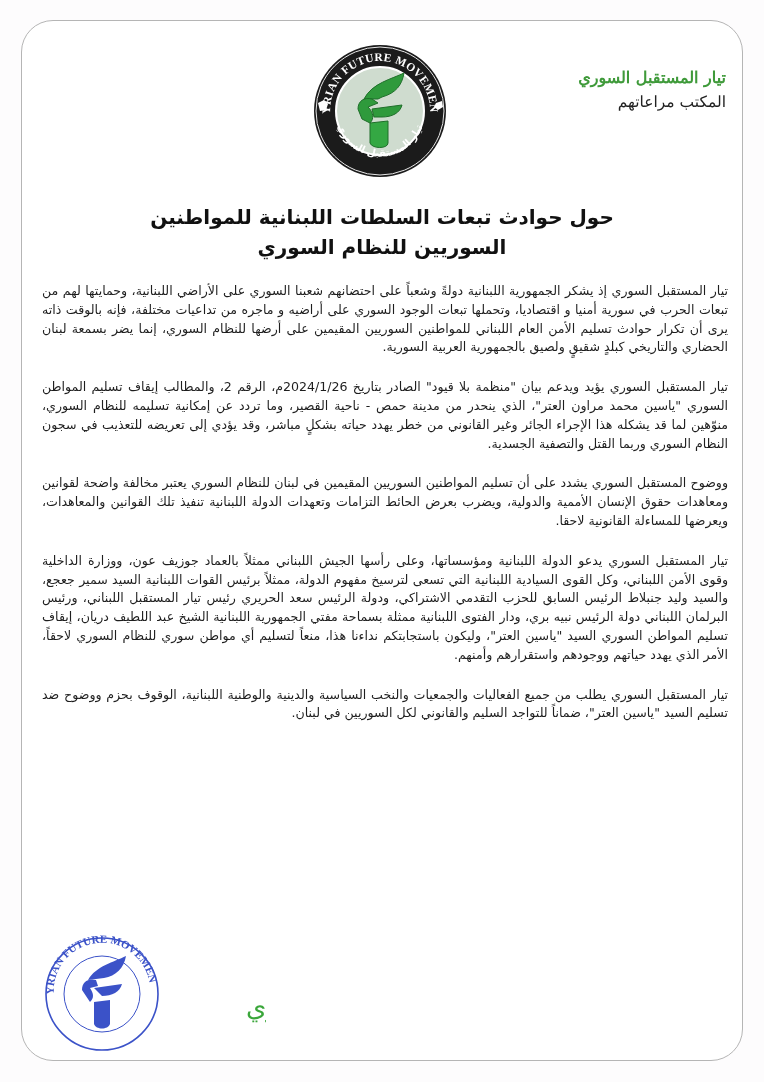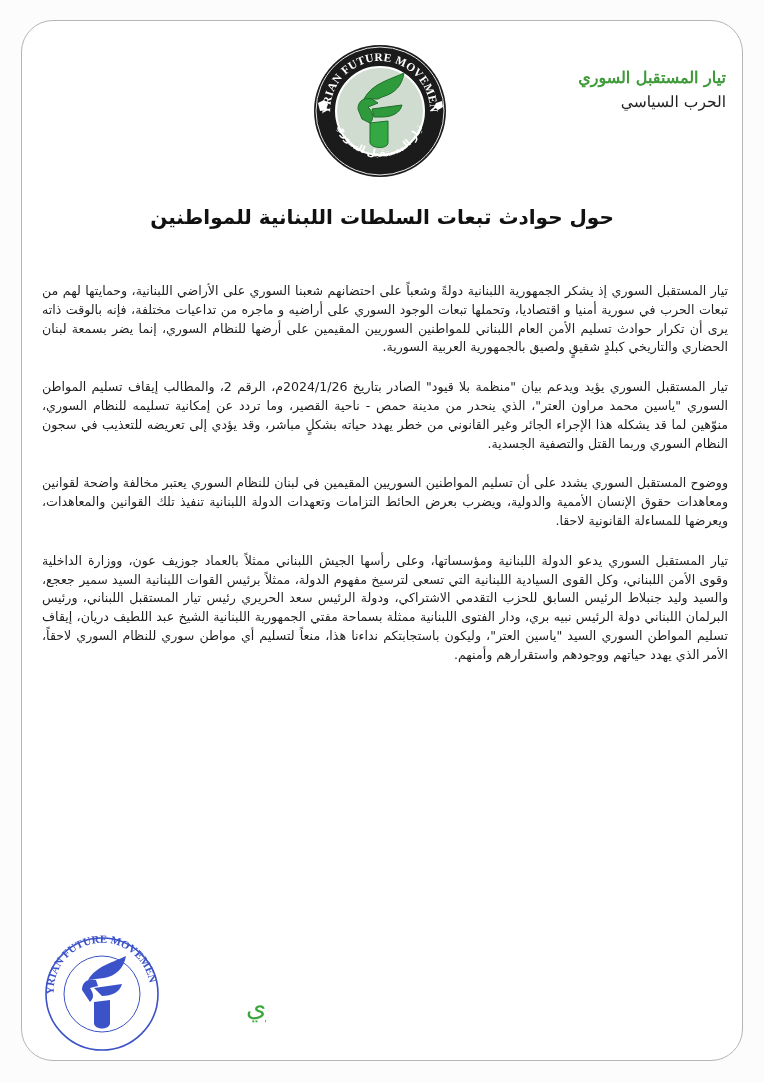--- a/index.html
+++ b/index.html
@@ -115,32 +115,34 @@
     <path d="M46 66 C 46 58, 52 54, 60 56 L 66 60 L 56 64 C 62 70, 62 76, 58 80 L 50 76 Z" fill="#2f9a3c" stroke="#1f6f2a" stroke-width="1"></path>
     <path d="M58 80 L 76 78 L 76 100 C 76 106, 60 106, 58 100 Z" fill="#34a843" stroke="#1f6f2a" stroke-width="1"></path>
   </g>
 
   <path d="M6 60 l6 -3 l4 4 l-2 6 l-6 1 z" fill="#ffffff"></path>
   <path d="M124 60 l6 -2 l1 6 l-5 3 l-4 -3 z" fill="#ffffff"></path>
 </svg>
 
 <div class="header-block">
   <div class="org">تيار المستقبل السوري</div>
-  <div>الحرب السياسي</div>
+  <div>المكتب مراعاتهم</div>
 </div>
 
 <div class="title-block">
   <div>حول حوادث تبعات السلطات اللبنانية للمواطنين</div>
+  <div>السوريين للنظام السوري</div>
 </div>
 
 <div class="body-text">
   <p>تيار المستقبل السوري إذ يشكر الجمهورية اللبنانية دولةً وشعباً على احتضانهم شعبنا السوري على الأراضي اللبنانية، وحمايتها لهم من تبعات الحرب في سورية أمنيا و اقتصاديا، وتحملها تبعات الوجود السوري على أراضيه و ماجره من تداعيات مختلفة، فإنه بالوقت ذاته يرى أن تكرار حوادث تسليم الأمن العام اللبناني للمواطنين السوريين المقيمين على أرضها للنظام السوري، إنما يضر بسمعة لبنان الحضاري والتاريخي كبلدٍ شقيقٍ ولصيق بالجمهورية العربية السورية.</p>
   <p>تيار المستقبل السوري يؤيد ويدعم بيان "منظمة بلا قيود" الصادر بتاريخ 2024/1/26م، الرقم 2، والمطالب إيقاف تسليم المواطن السوري "ياسين محمد مراون العتر"، الذي ينحدر من مدينة حمص - ناحية القصير، وما تردد عن إمكانية تسليمه للنظام السوري، منوّهين لما قد يشكله هذا الإجراء الجائر وغير القانوني من خطر يهدد حياته بشكلٍ مباشر، وقد يؤدي إلى تعريضه للتعذيب في سجون النظام السوري وربما القتل والتصفية الجسدية.</p>
   <p>ووضوح المستقبل السوري يشدد على أن تسليم المواطنين السوريين المقيمين في لبنان للنظام السوري يعتبر مخالفة واضحة لقوانين ومعاهدات حقوق الإنسان الأممية والدولية، ويضرب بعرض الحائط التزامات وتعهدات الدولة اللبنانية تنفيذ تلك القوانين والمعاهدات، ويعرضها للمساءلة القانونية لاحقا.</p>
   <p>تيار المستقبل السوري يدعو الدولة اللبنانية ومؤسساتها، وعلى رأسها الجيش اللبناني ممثلاً بالعماد جوزيف عون، ووزارة الداخلية وقوى الأمن اللبناني، وكل القوى السيادية اللبنانية التي تسعى لترسيخ مفهوم الدولة، ممثلاً برئيس القوات اللبنانية السيد سمير جعجع، والسيد وليد جنبلاط الرئيس السابق للحزب التقدمي الاشتراكي، ودولة الرئيس سعد الحريري رئيس تيار المستقبل اللبناني، ورئيس البرلمان اللبناني دولة الرئيس نبيه بري، ودار الفتوى اللبنانية ممثلة بسماحة مفتي الجمهورية اللبنانية الشيخ عبد اللطيف دريان، إيقاف تسليم المواطن السوري السيد "ياسين العتر"، وليكون باستجابتكم نداءنا هذا، منعاً لتسليم أي مواطن سوري للنظام السوري لاحقاً، الأمر الذي يهدد حياتهم ووجودهم واستقرارهم وأمنهم.</p>
+  <p>تيار المستقبل السوري يطلب من جميع الفعاليات والجمعيات والنخب السياسية والدينية والوطنية اللبنانية، الوقوف بحزم ووضوح ضد تسليم السيد "ياسين العتر"، ضماناً للتواجد السليم والقانوني لكل السوريين في لبنان.</p>
 </div>
 
 <svg class="stamp" viewBox="0 0 230 125">
   <defs>
     <path id="stampArc" d="M 18 68 A 48 48 0 0 1 114 58"></path>
   </defs>
   <circle cx="66" cy="66" r="56" fill="none" stroke="#3b52c8" stroke-width="1.6"></circle>
   <circle cx="66" cy="66" r="38" fill="none" stroke="#3b52c8" stroke-width="1"></circle>
   <text font-family="Liberation Serif, serif" font-size="11" font-weight="bold" fill="#3b52c8">
     <textPath href="#stampArc" startOffset="50%" text-anchor="middle">SYRIAN FUTURE MOVEMENT</textPath>

